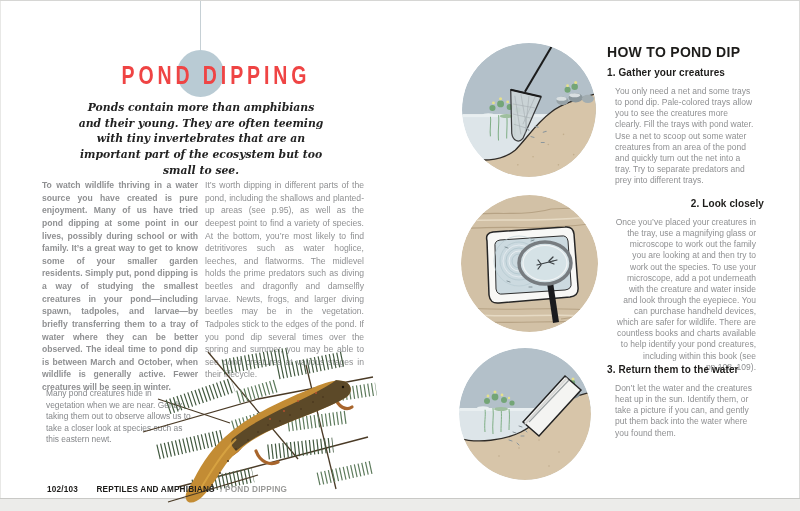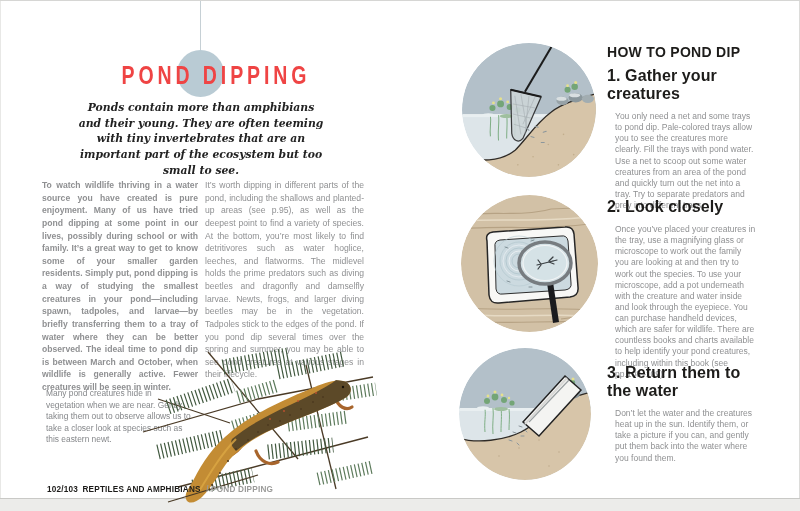--- a/index.html
+++ b/index.html
@@ -19,29 +19,29 @@
   #intro{left:75px;top:99px;width:252px;text-align:center;font-family:"DejaVu Serif",serif;
          font-style:italic;font-weight:bold;font-size:10.8px;line-height:1.45;color:#222222;}
   .bodycol{top:178px;font-size:8.6px;line-height:1.47;color:#8f9092;text-align:justify;}
   #col1{left:42px;width:156px;font-weight:bold;}
   #col2{left:205px;width:159px;}
   #caption{left:46px;top:387px;width:146px;font-size:8.4px;line-height:1.38;color:#85878a;}
 
   
   #footer{left:47px;top:484px;font-size:8.2px;letter-spacing:.2px;white-space:nowrap;z-index:6;}
   #footer .pg{font-weight:bold;color:#1d1c1a;text-align:center;}
-  #footer .sec{font-weight:bold;color:#1d1c1a;margin-left:2px;}
+  #footer .sec{font-weight:bold;color:#1d1c1a;margin-left:16px;}
   #footer .sub{font-weight:bold;color:#9b9b99;margin-left:3px;}
 
   
   #howto-heading{left:607px;top:43px;font-size:14px;font-weight:bold;color:#1d1c1a;letter-spacing:.3px;}
-  .step-title{font-size:16px;font-weight:bold;color:#1d1c1a;margin:0 0 3px 0;letter-spacing:.1px;}
+  .step-title{font-size:10px;font-weight:bold;color:#1d1c1a;margin:0 0 3px 0;letter-spacing:.1px;}
   .step-body{font-size:8.5px;line-height:1.31;color:#8f9092;margin:8px;}
   .step{left:607px;width:157px;}
-  #step1{top:66px;} #step2{top:197px;} #step3{top:363px;}
+  #step1{top:66px;} #step2{top:197px;text-align:right;} #step3{top:363px;}
 
   .illu{border-radius:50%;overflow:hidden;}
   #illu1{left:462px;top:42px;width:134px;height:134px;}
   #illu2{left:461px;top:194px;width:137px;height:137px;}
   #illu3{left:459px;top:347px;width:132px;height:132px;}
   #newt-illu{left:138px;top:336px;width:240px;height:172px;z-index:5;}
   svg{display:block;}
 </style>
 </head>
 <body>

